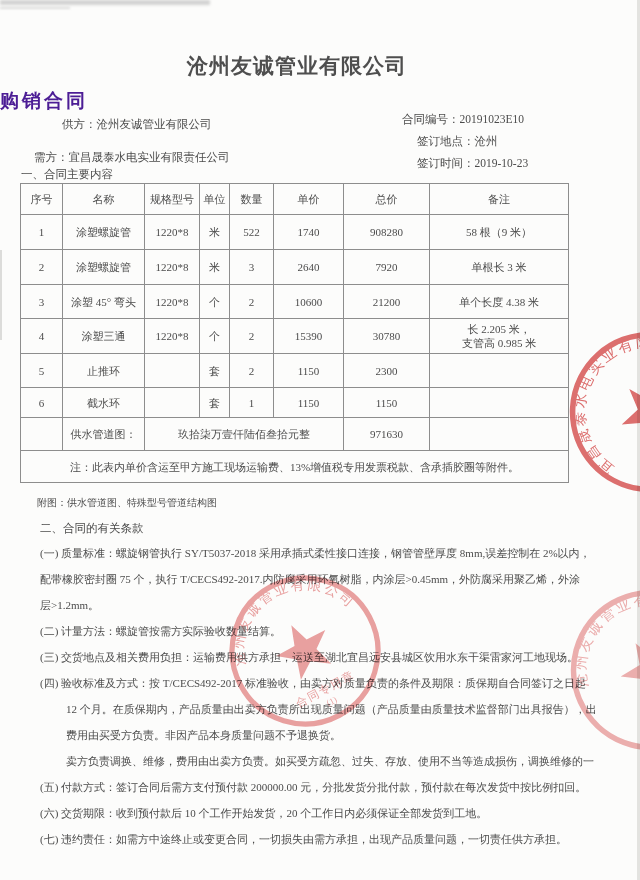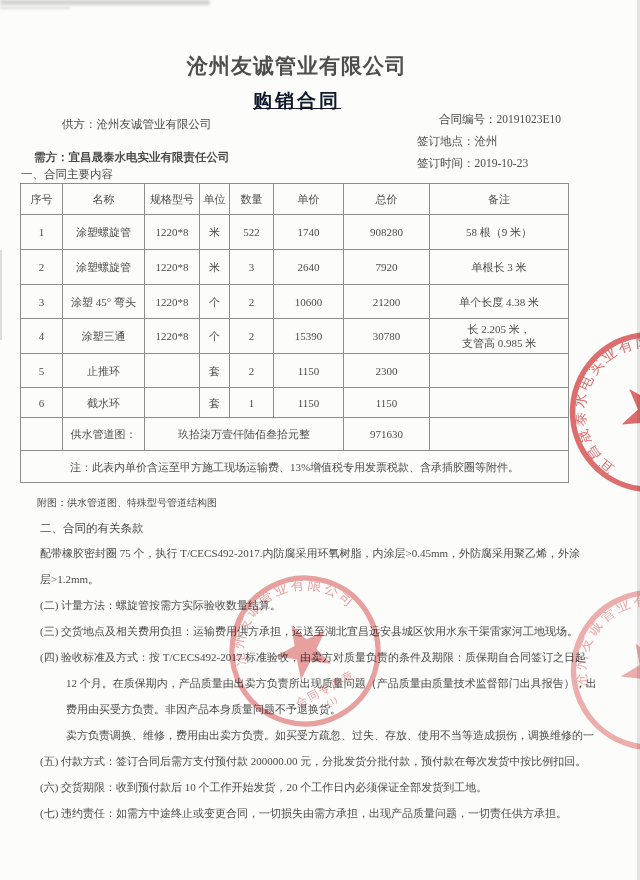--- a/index.html
+++ b/index.html
@@ -10,27 +10,27 @@
     color:#4b4b4b;
   }
   
   .smudge-top{position:absolute;top:0;left:0;width:210px;height:5px;background:#9e9e9e;opacity:.45;filter:blur(1.5px);}
   .smudge-top2{position:absolute;top:7px;left:0;width:70px;height:2px;background:#bdbdbd;opacity:.5;filter:blur(1px);}
   .edge-right{position:absolute;top:0;right:0;width:3px;height:100%;background:#e3e3e0;}
   .edge-left{position:absolute;top:250px;left:0;width:2px;height:90px;background:#dcdcda;}
 
   .title{position:absolute;top:52px;left:0;width:594px;text-align:center;
          font-size:21px;font-weight:bold;letter-spacing:1px;color:#4e4e4e;}
-  .subtitle{position:absolute;top:88px;left:0;width:594px;text-align:center;
-         font-size:19px;font-weight:bold;letter-spacing:3px;color:#0f172a;text-decoration:underline;}
+  .subtitle{position:absolute;top:88px;left:0;width:594px;
+         font-size:19px;font-weight:bold;letter-spacing:3px;color:#4c1d95;}
 
   .info{position:absolute;font-size:11.5px;white-space:nowrap;}
   .supplier-row{top:117px;left:22px;margin-left:40px;}
-  .buyer-row{top:150px;left:34px;font-weight:bold;}
-  .contract-no-row{top:112px;left:439px;}
+  .buyer-row{top:150px;left:34px;}
+  .contract-no-row{top:112px;left:402px;}
   .sign-place-row{top:134px;left:417px;}
   .sign-date-row{top:156px;left:417px;}
 
   .heading1{position:absolute;top:167px;left:21px;font-size:11.5px;white-space:nowrap;}
 
   table.items{position:absolute;top:183px;left:20px;width:548px;border-collapse:collapse;table-layout:fixed;}
   table.items th,table.items td{
     border:1px solid #8d8d8d;font-size:11px;font-weight:normal;text-align:center;
     color:#4c4c4c;padding:1px 2px;overflow:hidden;line-height:14px;
   }
@@ -185,20 +185,21 @@
     <tr class="rn">
       <td colspan="8" class="note-cell">注：此表内单价含运至甲方施工现场运输费、13%增值税专用发票税款、含承插胶圈等附件。</td>
     </tr>
   </tbody>
     </table>
 
   <div class="attachment">附图：供水管道图、特殊型号管道结构图</div>
   <div class="heading2">二、合同的有关条款</div>
 
   <div class="clauses">
+    <div class="cl">(一) 质量标准：螺旋钢管执行 SY/T5037-2018 采用承插式柔性接口连接，钢管管壁厚度 8mm,误差控制在 2%以内，</div>
     <div class="cl">配带橡胶密封圈 75 个，执行 T/CECS492-2017.内防腐采用环氧树脂，内涂层&gt;0.45mm，外防腐采用聚乙烯，外涂</div>
     <div class="cl">层&gt;1.2mm。</div>
     <div class="cl">(二) 计量方法：螺旋管按需方实际验收数量结算。</div>
     <div class="cl">(三) 交货地点及相关费用负担：运输费用供方承担，运送至湖北宜昌远安县城区饮用水东干渠雷家河工地现场。</div>
     <div class="cl">(四) 验收标准及方式：按 T/CECS492-2017 标准验收，由卖方对质量负责的条件及期限：质保期自合同签订之日起</div>
     <div class="cl indent">12 个月。在质保期内，产品质量由出卖方负责所出现质量问题（产品质量由质量技术监督部门出具报告），出</div>
     <div class="cl indent">费用由买受方负责。非因产品本身质量问题不予退换货。</div>
     <div class="cl indent">卖方负责调换、维修，费用由出卖方负责。如买受方疏忽、过失、存放、使用不当等造成损伤，调换维修的一</div>
     <div class="cl">(五) 付款方式：签订合同后需方支付预付款 200000.00 元，分批发货分批付款，预付款在每次发货中按比例扣回。</div>
     <div class="cl">(六) 交货期限：收到预付款后 10 个工作开始发货，20 个工作日内必须保证全部发货到工地。</div>

